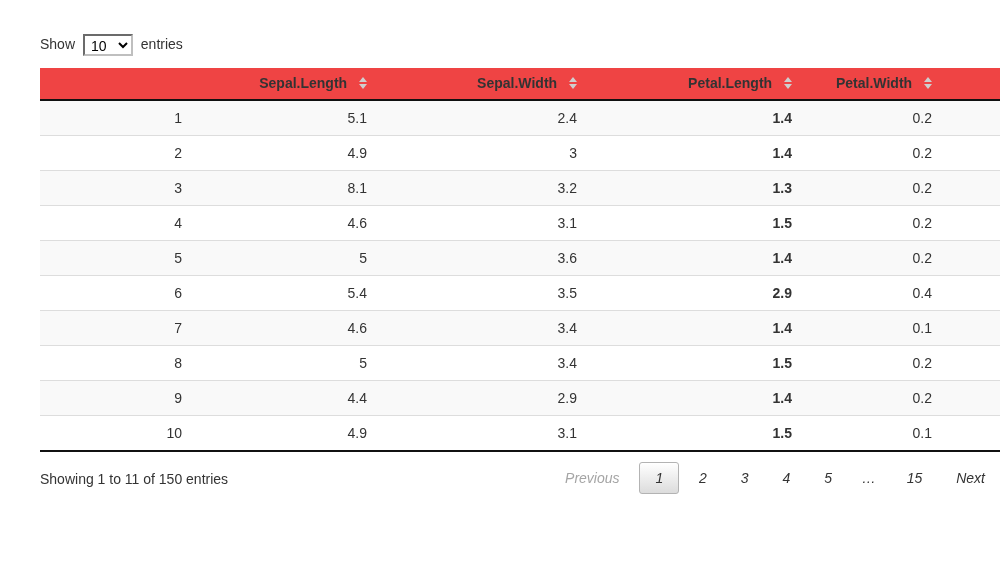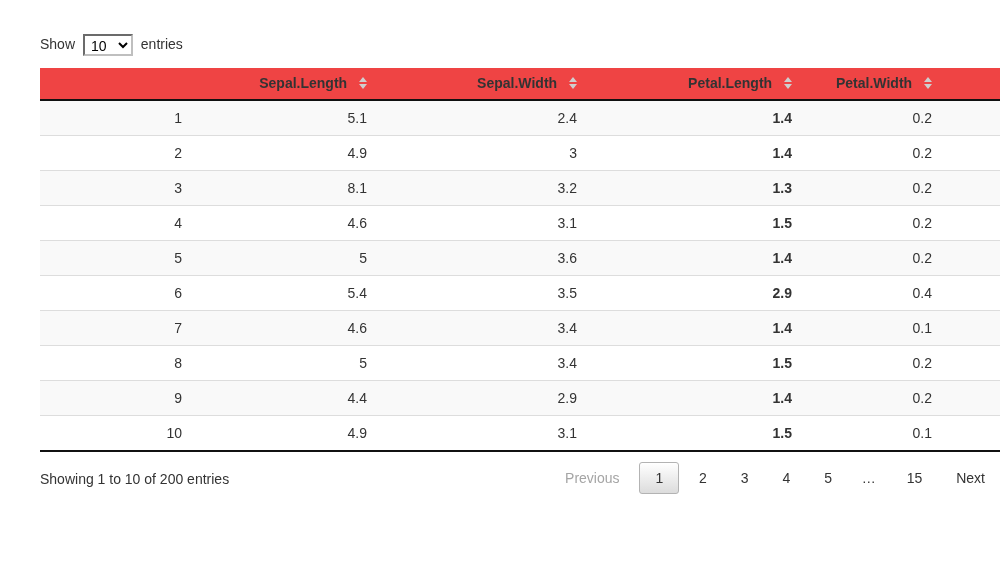--- a/index.html
+++ b/index.html
@@ -185,20 +185,21 @@
     font-size: 14px;
     color: #333333;
     padding: 6px 13px;
     margin: 0 1px;
     border: 1px solid transparent;
     border-radius: 3px;
     cursor: pointer;
     text-decoration: none;
     vertical-align: middle;
     line-height: 18px;
+    font-style: italic;
   }
   .page-btn.current {
     color: #333333;
     border: 1px solid #b3b3b3;
     background: linear-gradient(to bottom, #ffffff 0%, #dcdcdc 100%);
     box-shadow: 0 1px 0 rgba(255,255,255,0.6) inset;
     padding: 6px 15px;
   }
   .page-btn.disabled {
     color: #a5a5a5;
@@ -340,21 +341,21 @@
           <td class="col-sl">4.9</td>
           <td class="col-sw">3.1</td>
           <td class="col-pl">1.5</td>
           <td class="col-pw">0.1</td>
           <td class="col-species">setosa</td>
         </tr>
       </tbody>
     </table>
 
     <div class="dt-bottom">
-      <div class="dt-info">Showing 1 to 10 of 200 entries</div>
+      <div class="dt-info">Showing 1 to 11 of 150 entries</div>
 
       <div class="dt-paginate">
         <span class="page-btn disabled">Previous</span>
         <span class="page-btn current">1</span>
         <span class="page-btn">2</span>
         <span class="page-btn">3</span>
         <span class="page-btn">4</span>
         <span class="page-btn">5</span>
         <span class="page-btn ellipsis">…</span>
         <span class="page-btn">15</span>

